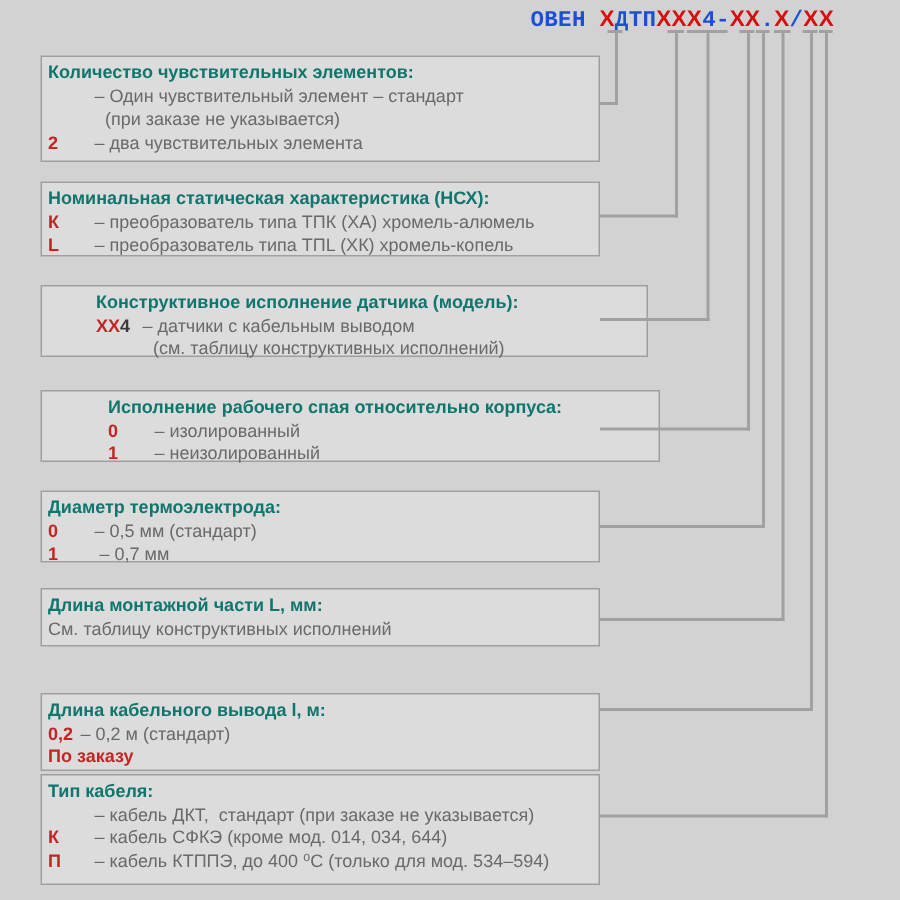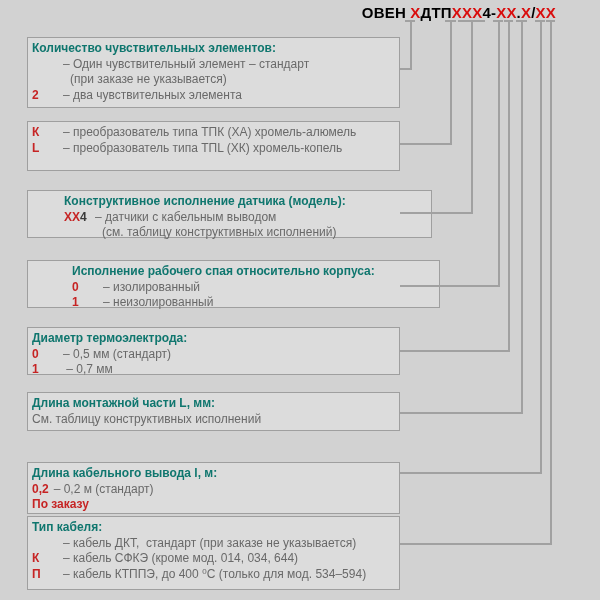--- a/index.html
+++ b/index.html
@@ -5,21 +5,21 @@
   html,body{margin:0;padding:0;}
   body{font-family:"Liberation Sans","DejaVu Sans",sans-serif;}
   .stage{
     position:relative;width:600px;height:600px;overflow:hidden;
     background:#d2d2d2;
   }
   .title{
     position:absolute;top:4px;right:44px;
     font-size:15px;font-weight:bold;letter-spacing:.2px;white-space:nowrap;
   }
-  .title .dark{color:#000000;}
+  .title .dark{color:#1d4ed8;font-family:Liberation Mono, monospace;}
   .title .red{color:#d90d0d;}
   .box{
     position:absolute;left:27px;width:363px;
     background:#dcdcdc;border:1px solid #9f9f9f;
     padding:3px 4px 3px 4px;
     font-size:12px;line-height:15.5px;color:#696969;
     box-sizing:content-box;
   }
   .box .hdr{font-weight:bold;color:#0f766e;}
   .row{display:flex;align-items:baseline;}
@@ -51,20 +51,21 @@
         </div>
         <div class="row col">
           <span class="code"><span>2</span></span>
           <span class="txt">– два чувствительных элемента</span>
         </div>
       </div>
       <div class="tick" style="left: 405px; width: 10px;"></div>
       <div class="vline" style="left: 410px; height: 48px;"></div>
       <div class="hline" style="left: 400px; top: 68px; width: 12px;"></div>
       <div class="box" style="top: 121px; height: 42px;">
+        <div class="hdr">Номинальная статическая характеристика (НСХ):</div>
         <div class="row col">
           <span class="code"><span>К</span></span>
           <span class="txt">– преобразователь типа ТПК (ХА) хромель-алюмель</span>
         </div>
         <div class="row col">
           <span class="code"><span>L</span></span>
           <span class="txt">– преобразователь типа ТПL (ХК) хромель-копель</span>
         </div>
       </div>
       <div class="tick" style="left: 445px; width: 11px;"></div>

